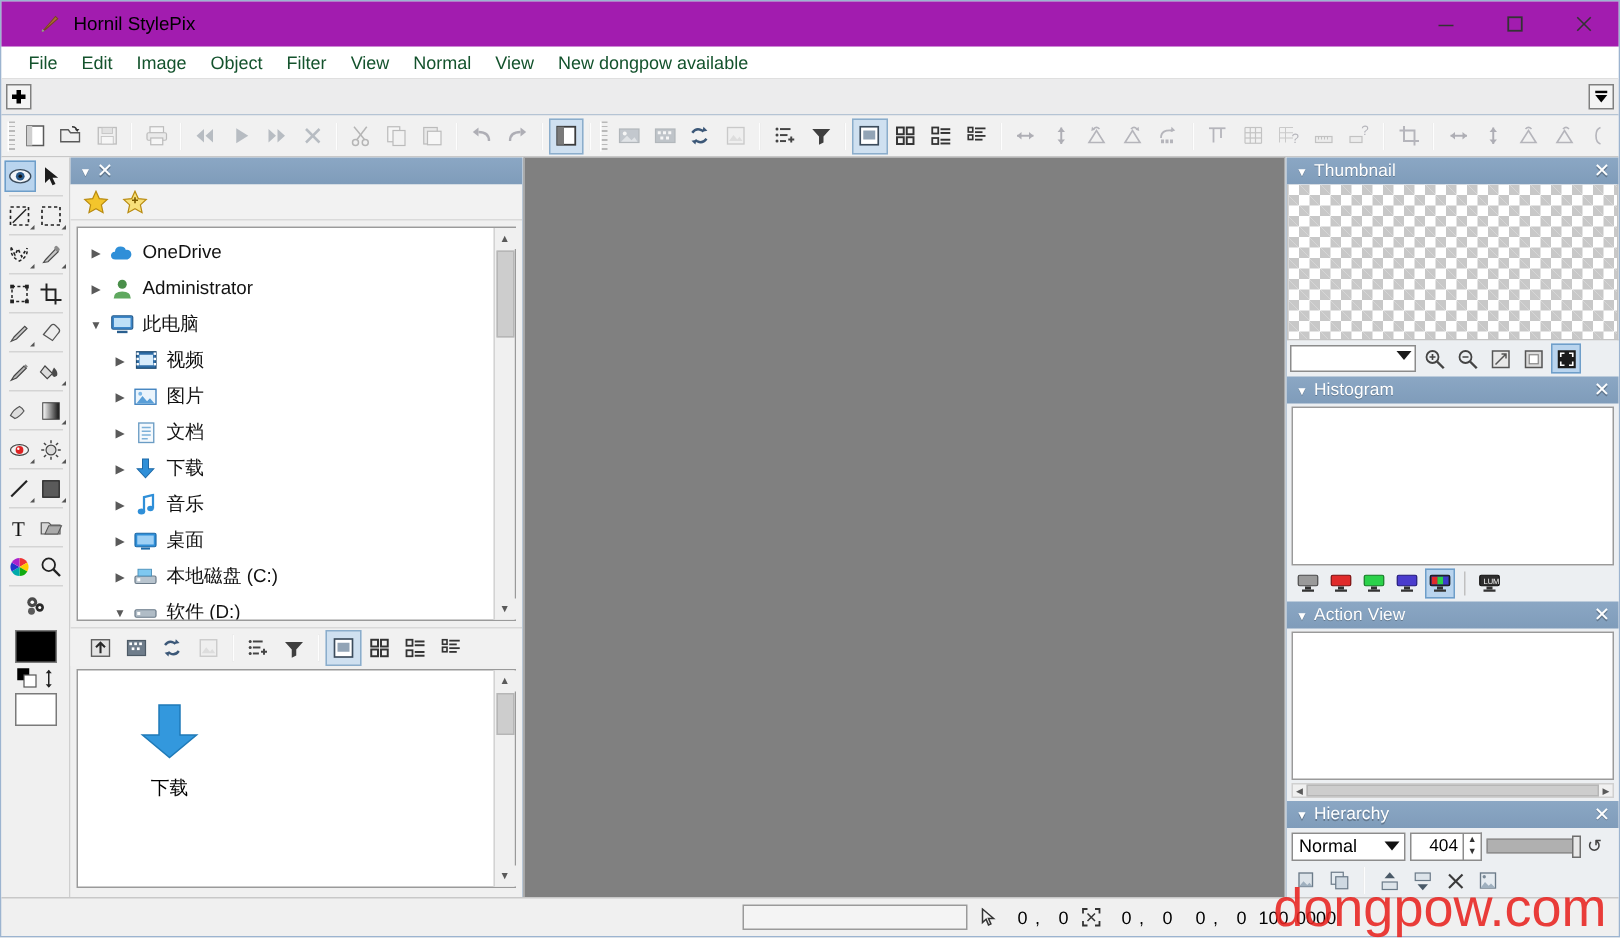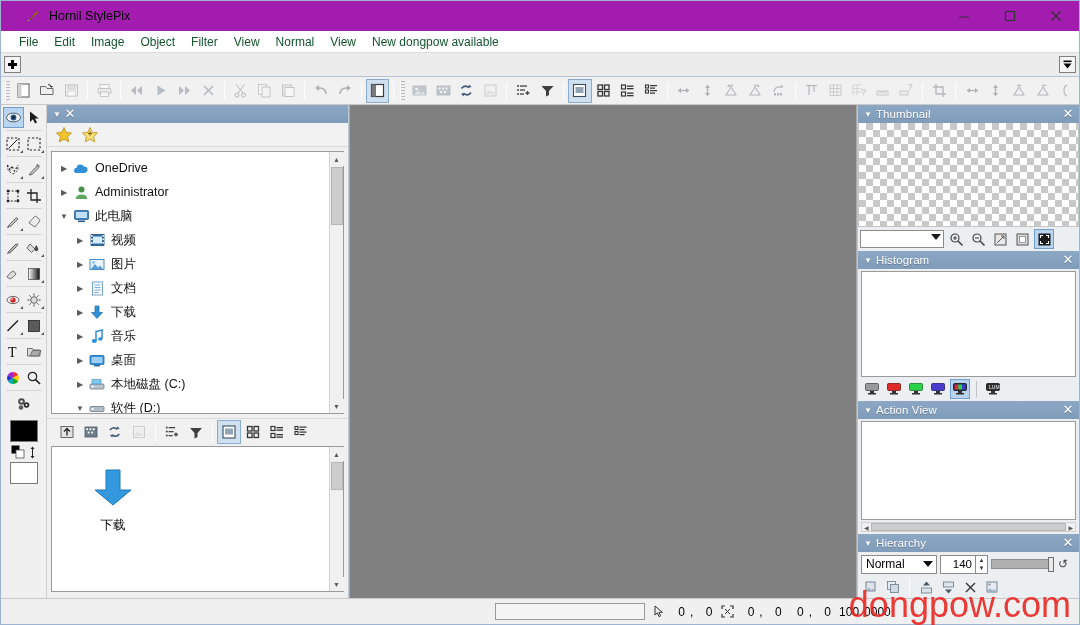--- a/index.html
+++ b/index.html
@@ -1498,21 +1498,21 @@
         <span class="caret">▼</span>
         <span class="ttl">Hierarchy</span>
         <span class="xbtn">✕</span>
       </div>
       <div class="hier-controls">
         <div class="blend-combo">
           <span>Normal</span>
           <span style="position:absolute;right:3px;top:5px;width:0;height:0;border-left:5px solid transparent;border-right:5px solid transparent;border-top:6px solid #111"></span>
         </div>
         <div style="display:flex">
-          <div class="opacity-box">140</div>
+          <div class="opacity-box">404</div>
           <div class="spin">
             <div>▲</div>
             <div>▼</div>
           </div>
         </div>
         <div class="opacity-slider">
           <span class="knob"></span>
         </div>
         <span style="font-size:12px;color:#444;margin-left:2px">↺</span>
       </div>

